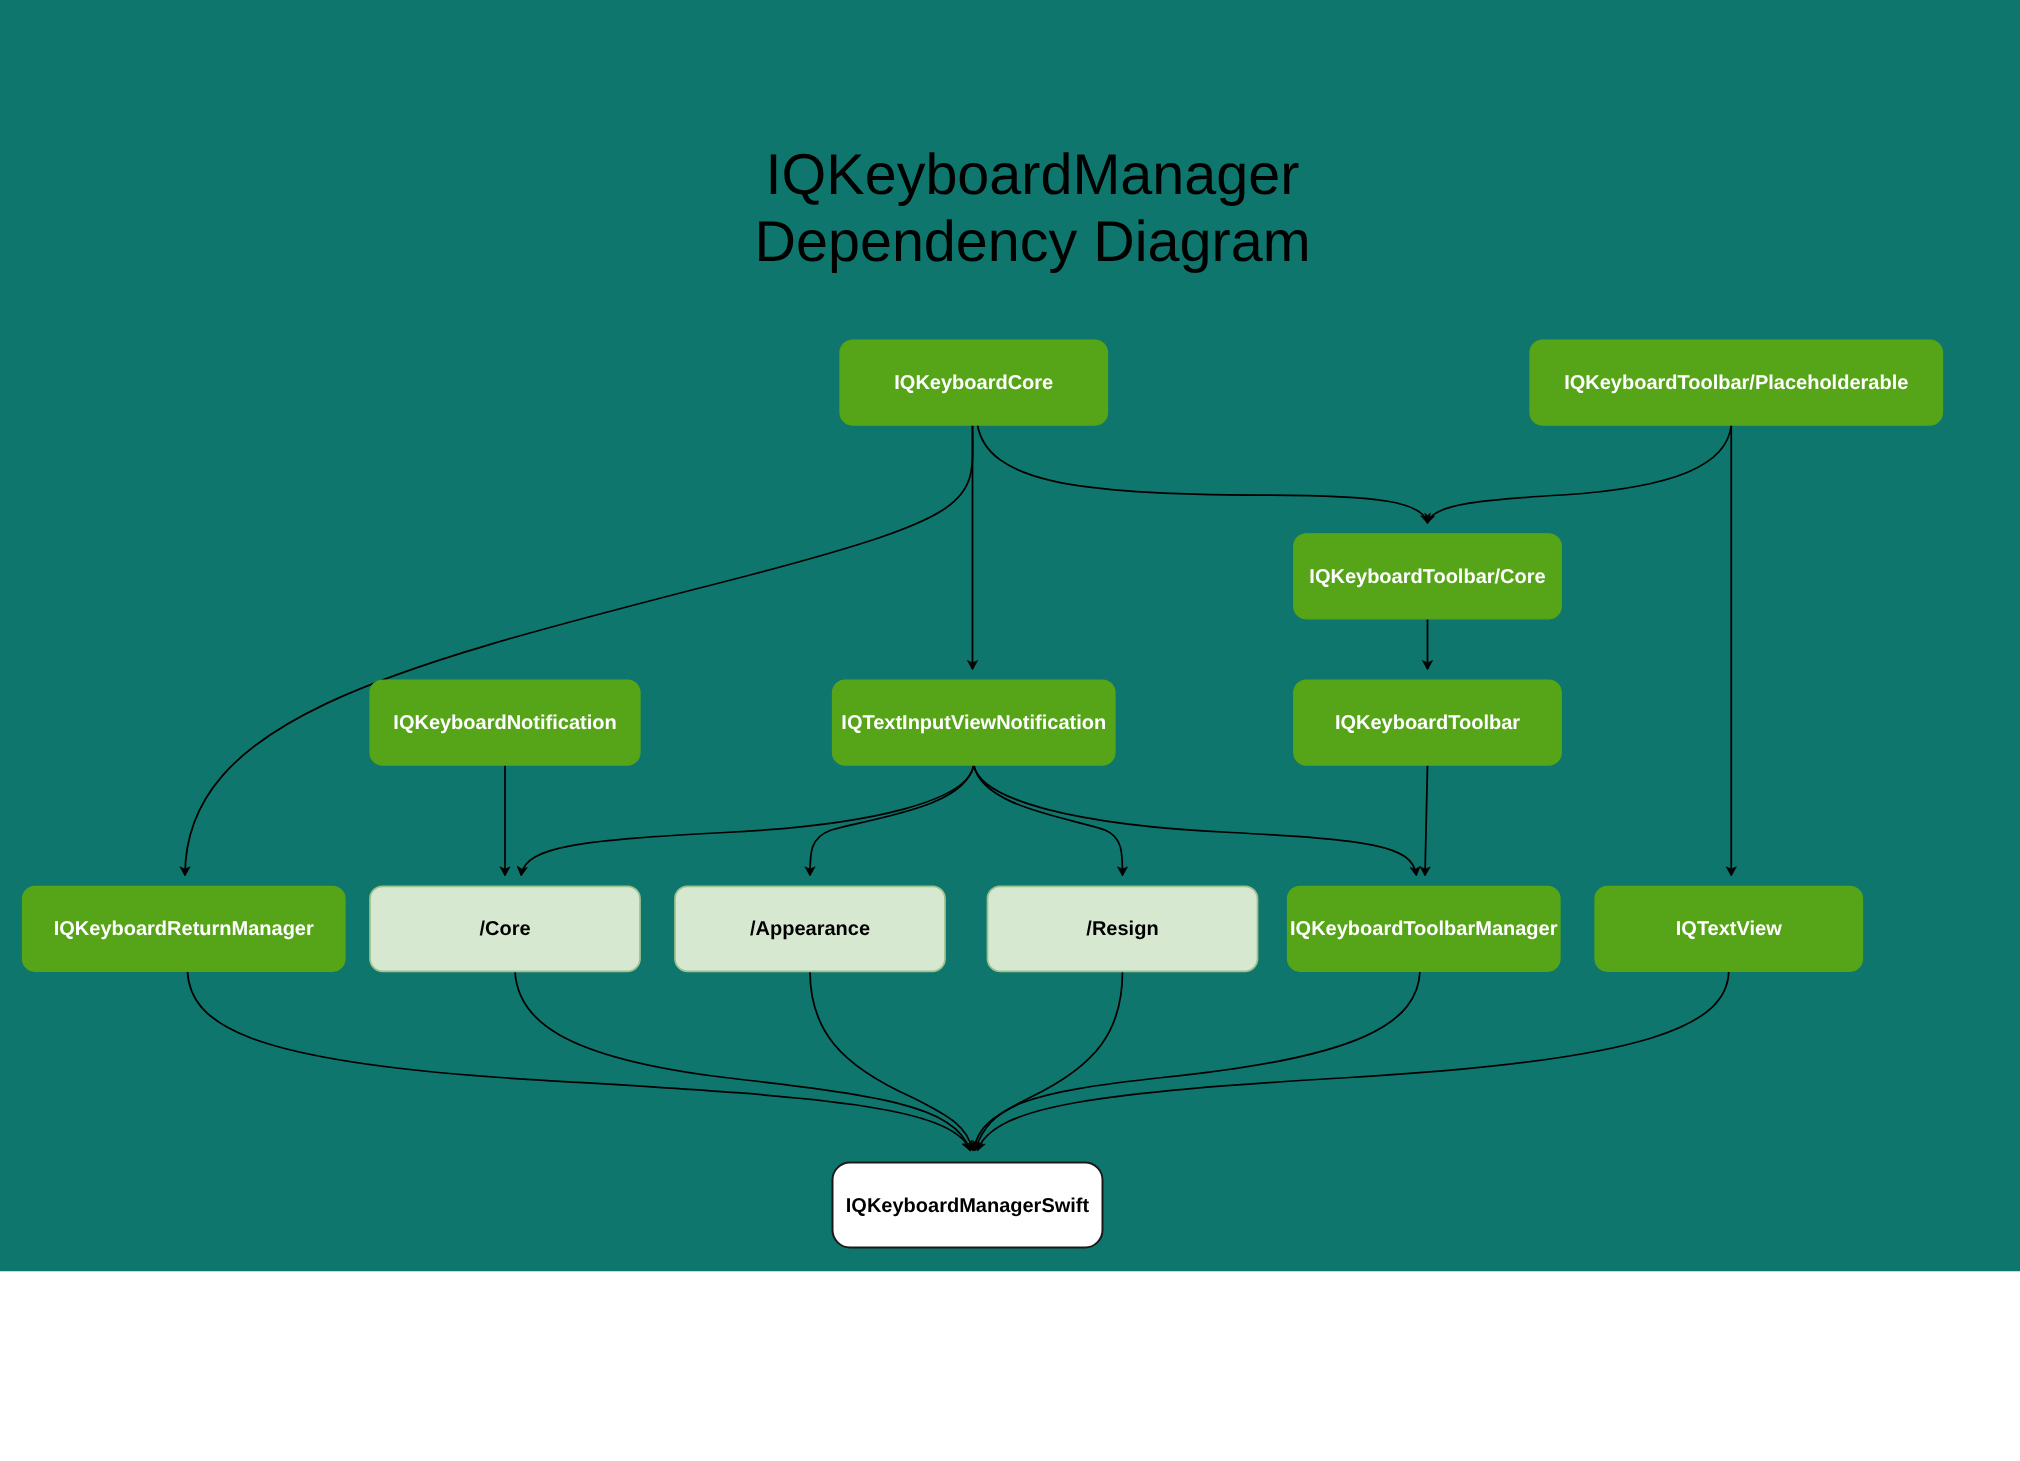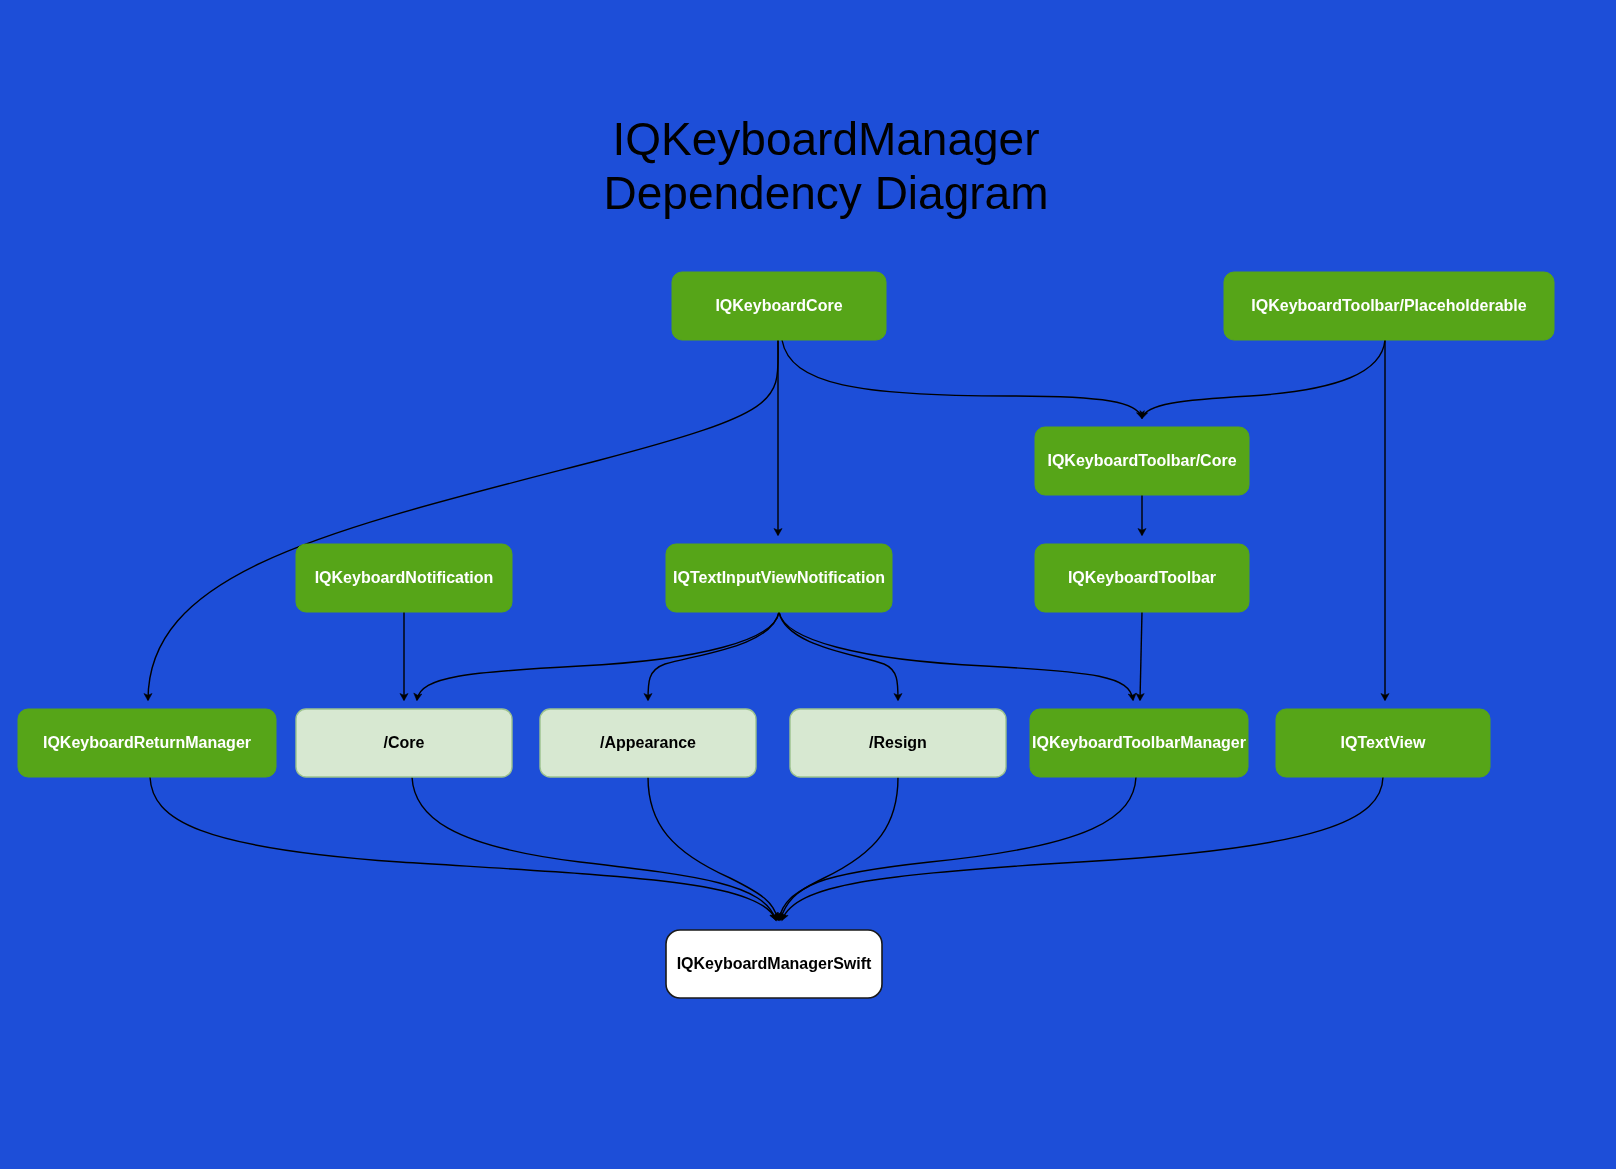--- a/index.html
+++ b/index.html
@@ -9,22 +9,22 @@
   }
   body {
     width: 1616px;
     height: 1169px;
     font-family: "Liberation Sans", "DejaVu Sans", sans-serif;
     overflow: hidden;
   }
   #diagram-root {
     position: relative;
     width: 1616px;
-    height: 1169px;
-    background: #1d4ed8;
+    height: 1017px;
+    background: #0f766e;
   }
   svg.canvas {
     position: absolute;
     top: 0;
     left: 0;
     width: 1616px;
     height: 1169px;
     display: block;
   }
   .title-line {

